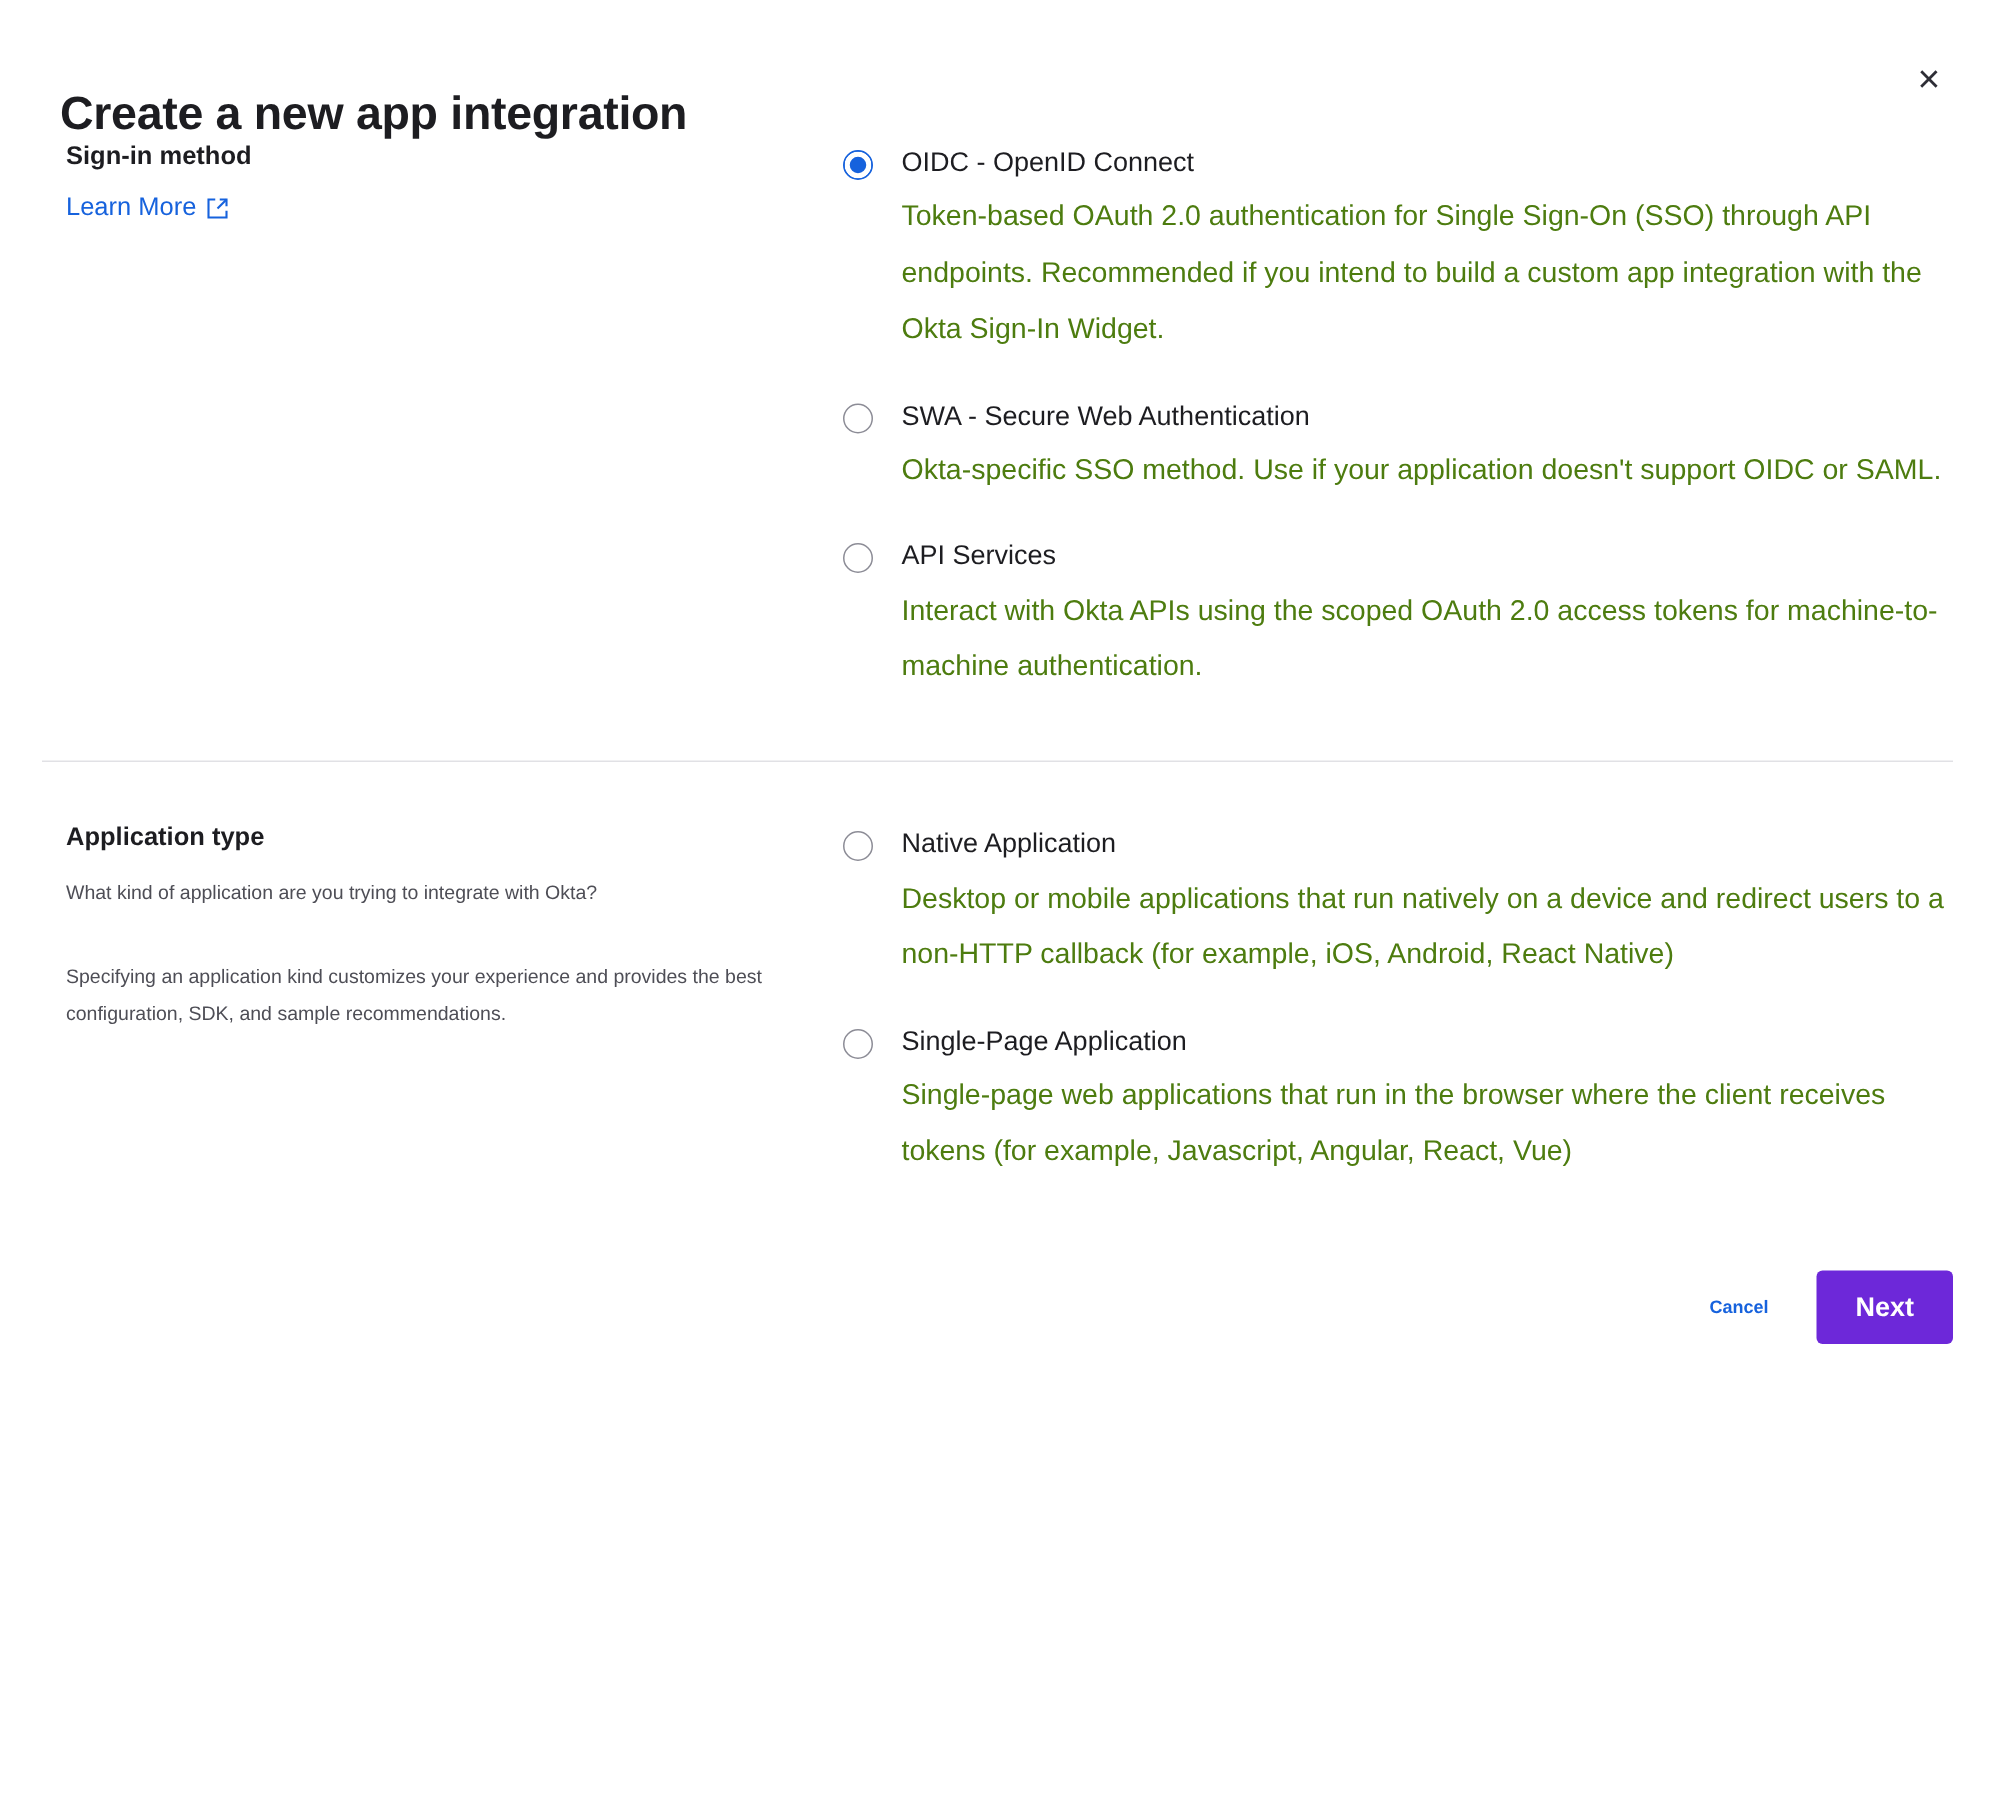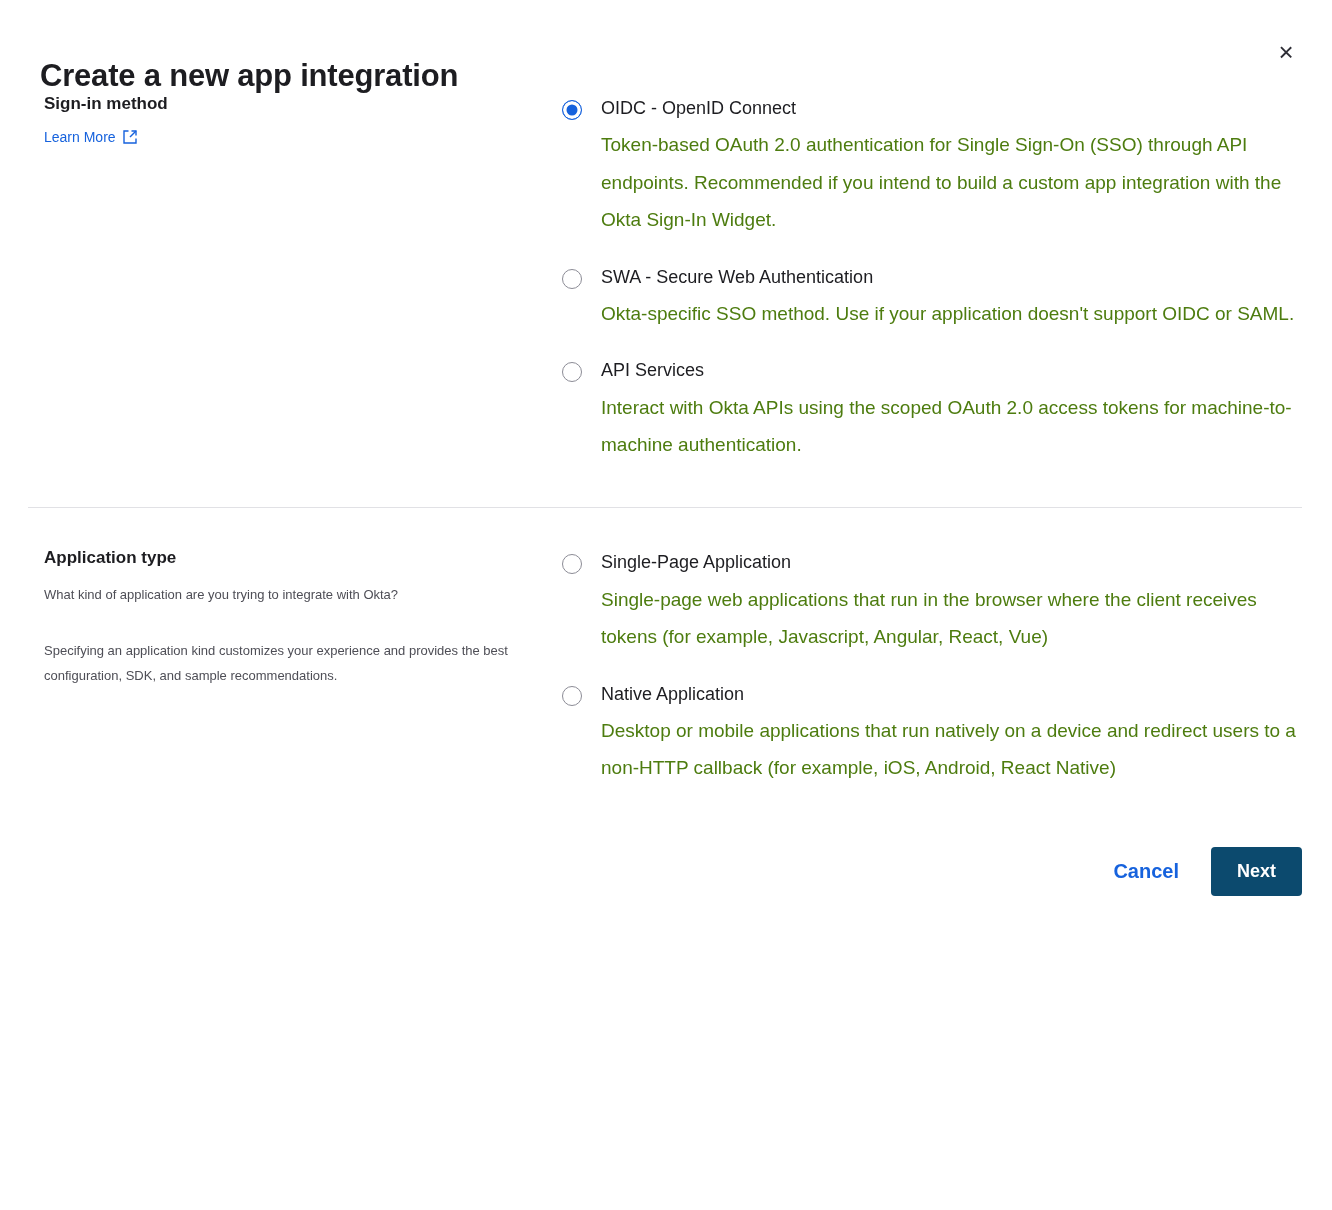--- a/index.html
+++ b/index.html
@@ -59,21 +59,21 @@
     font-size: 17px;
     font-weight: bold;
     color: #1d1d21;
     margin: 0 0 14px 0;
   }
   .learn-more {
     display: inline-flex;
     align-items: center;
     gap: 7px;
     color: #1662dd;
-    font-size: 14px;
+    font-size: 17px;
     text-decoration: none;
     cursor: pointer;
   }
   .ext-icon { display: inline-block; width: 14px; height: 14px; }
   .helper-text {
     font-size: 13px;
     line-height: 1.95;
     color: #4e4e56;
     margin: 0 0 30px 0;
     max-width: 480px;
@@ -123,29 +123,29 @@
     display: flex;
     justify-content: flex-end;
     align-items: center;
     gap: 18px;
     padding: 60px 30px 0 0;
   }
   .btn-cancel {
     border: none;
     background: transparent;
     color: #1662dd;
-    font-size: 20px;
+    font-size: 12px;
     font-weight: bold;
     padding: 12px 14px;
     cursor: pointer;
     font-family: "Liberation Sans", sans-serif;
   }
   .btn-next {
     border: none;
-    background: #0c4a6e;
+    background: #6d28d9;
     color: #ffffff;
     font-size: 18px;
     font-weight: bold;
     padding: 14px 26px;
     border-radius: 4px;
     cursor: pointer;
     font-family: "Liberation Sans", sans-serif;
   }
 </style>
 </head>
@@ -208,30 +208,30 @@
       <div class="section-heading">Application type</div>
       <p class="helper-text">What kind of application are you trying to integrate with Okta?</p>
       <p class="helper-text">Specifying an application kind customizes your experience and provides the best configuration, SDK, and sample recommendations.</p>
     </div>
     <div class="section-right">
 
 
       <div class="radio-row">
         <span class="radio"></span>
         <span class="radio-text">
+          <div class="radio-label">Native Application</div>
+          <div class="radio-desc">Desktop or mobile applications that run natively on a device and redirect users to a non-HTTP callback (for example, iOS, Android, React Native)</div>
+        </span>
+      </div>
+
+      <div class="radio-row">
+        <span class="radio"></span>
+        <span class="radio-text">
           <div class="radio-label">Single-Page Application</div>
           <div class="radio-desc">Single-page web applications that run in the browser where the client receives tokens (for example, Javascript, Angular, React, Vue)</div>
-        </span>
-      </div>
-
-      <div class="radio-row">
-        <span class="radio"></span>
-        <span class="radio-text">
-          <div class="radio-label">Native Application</div>
-          <div class="radio-desc">Desktop or mobile applications that run natively on a device and redirect users to a non-HTTP callback (for example, iOS, Android, React Native)</div>
         </span>
       </div>
 
     </div>
   </div>
 
   <div class="footer">
     <button class="btn-cancel">Cancel</button>
     <button class="btn-next">Next</button>
   </div>

